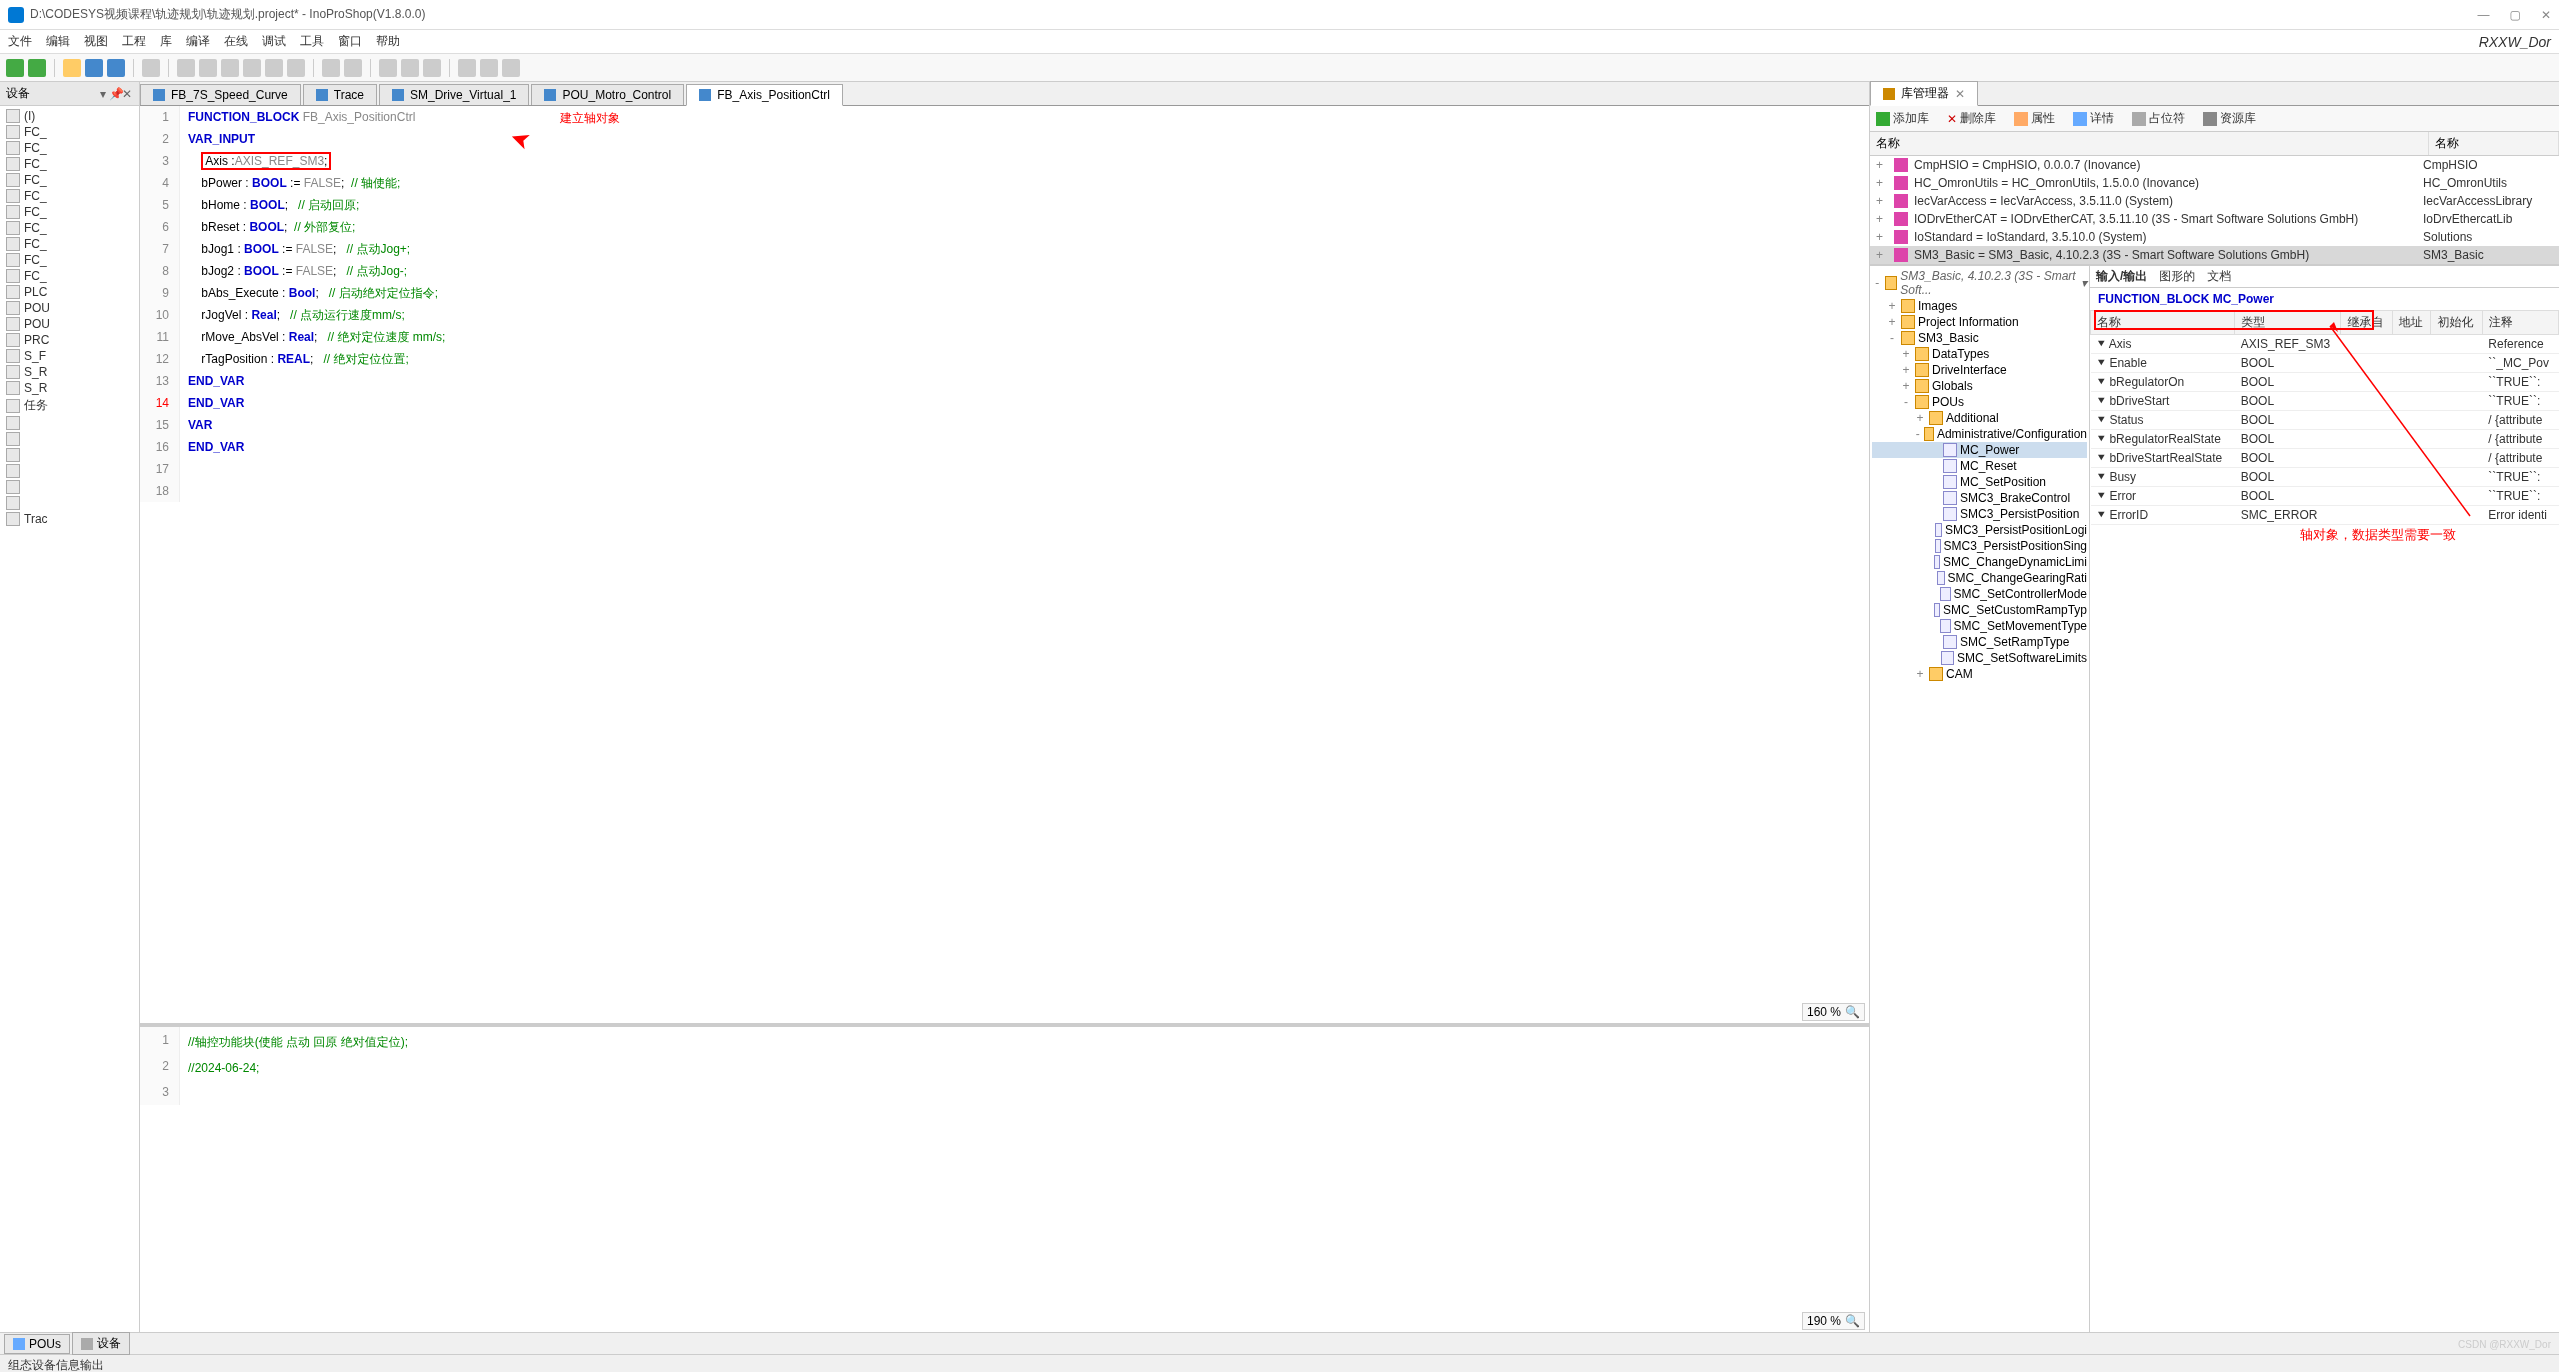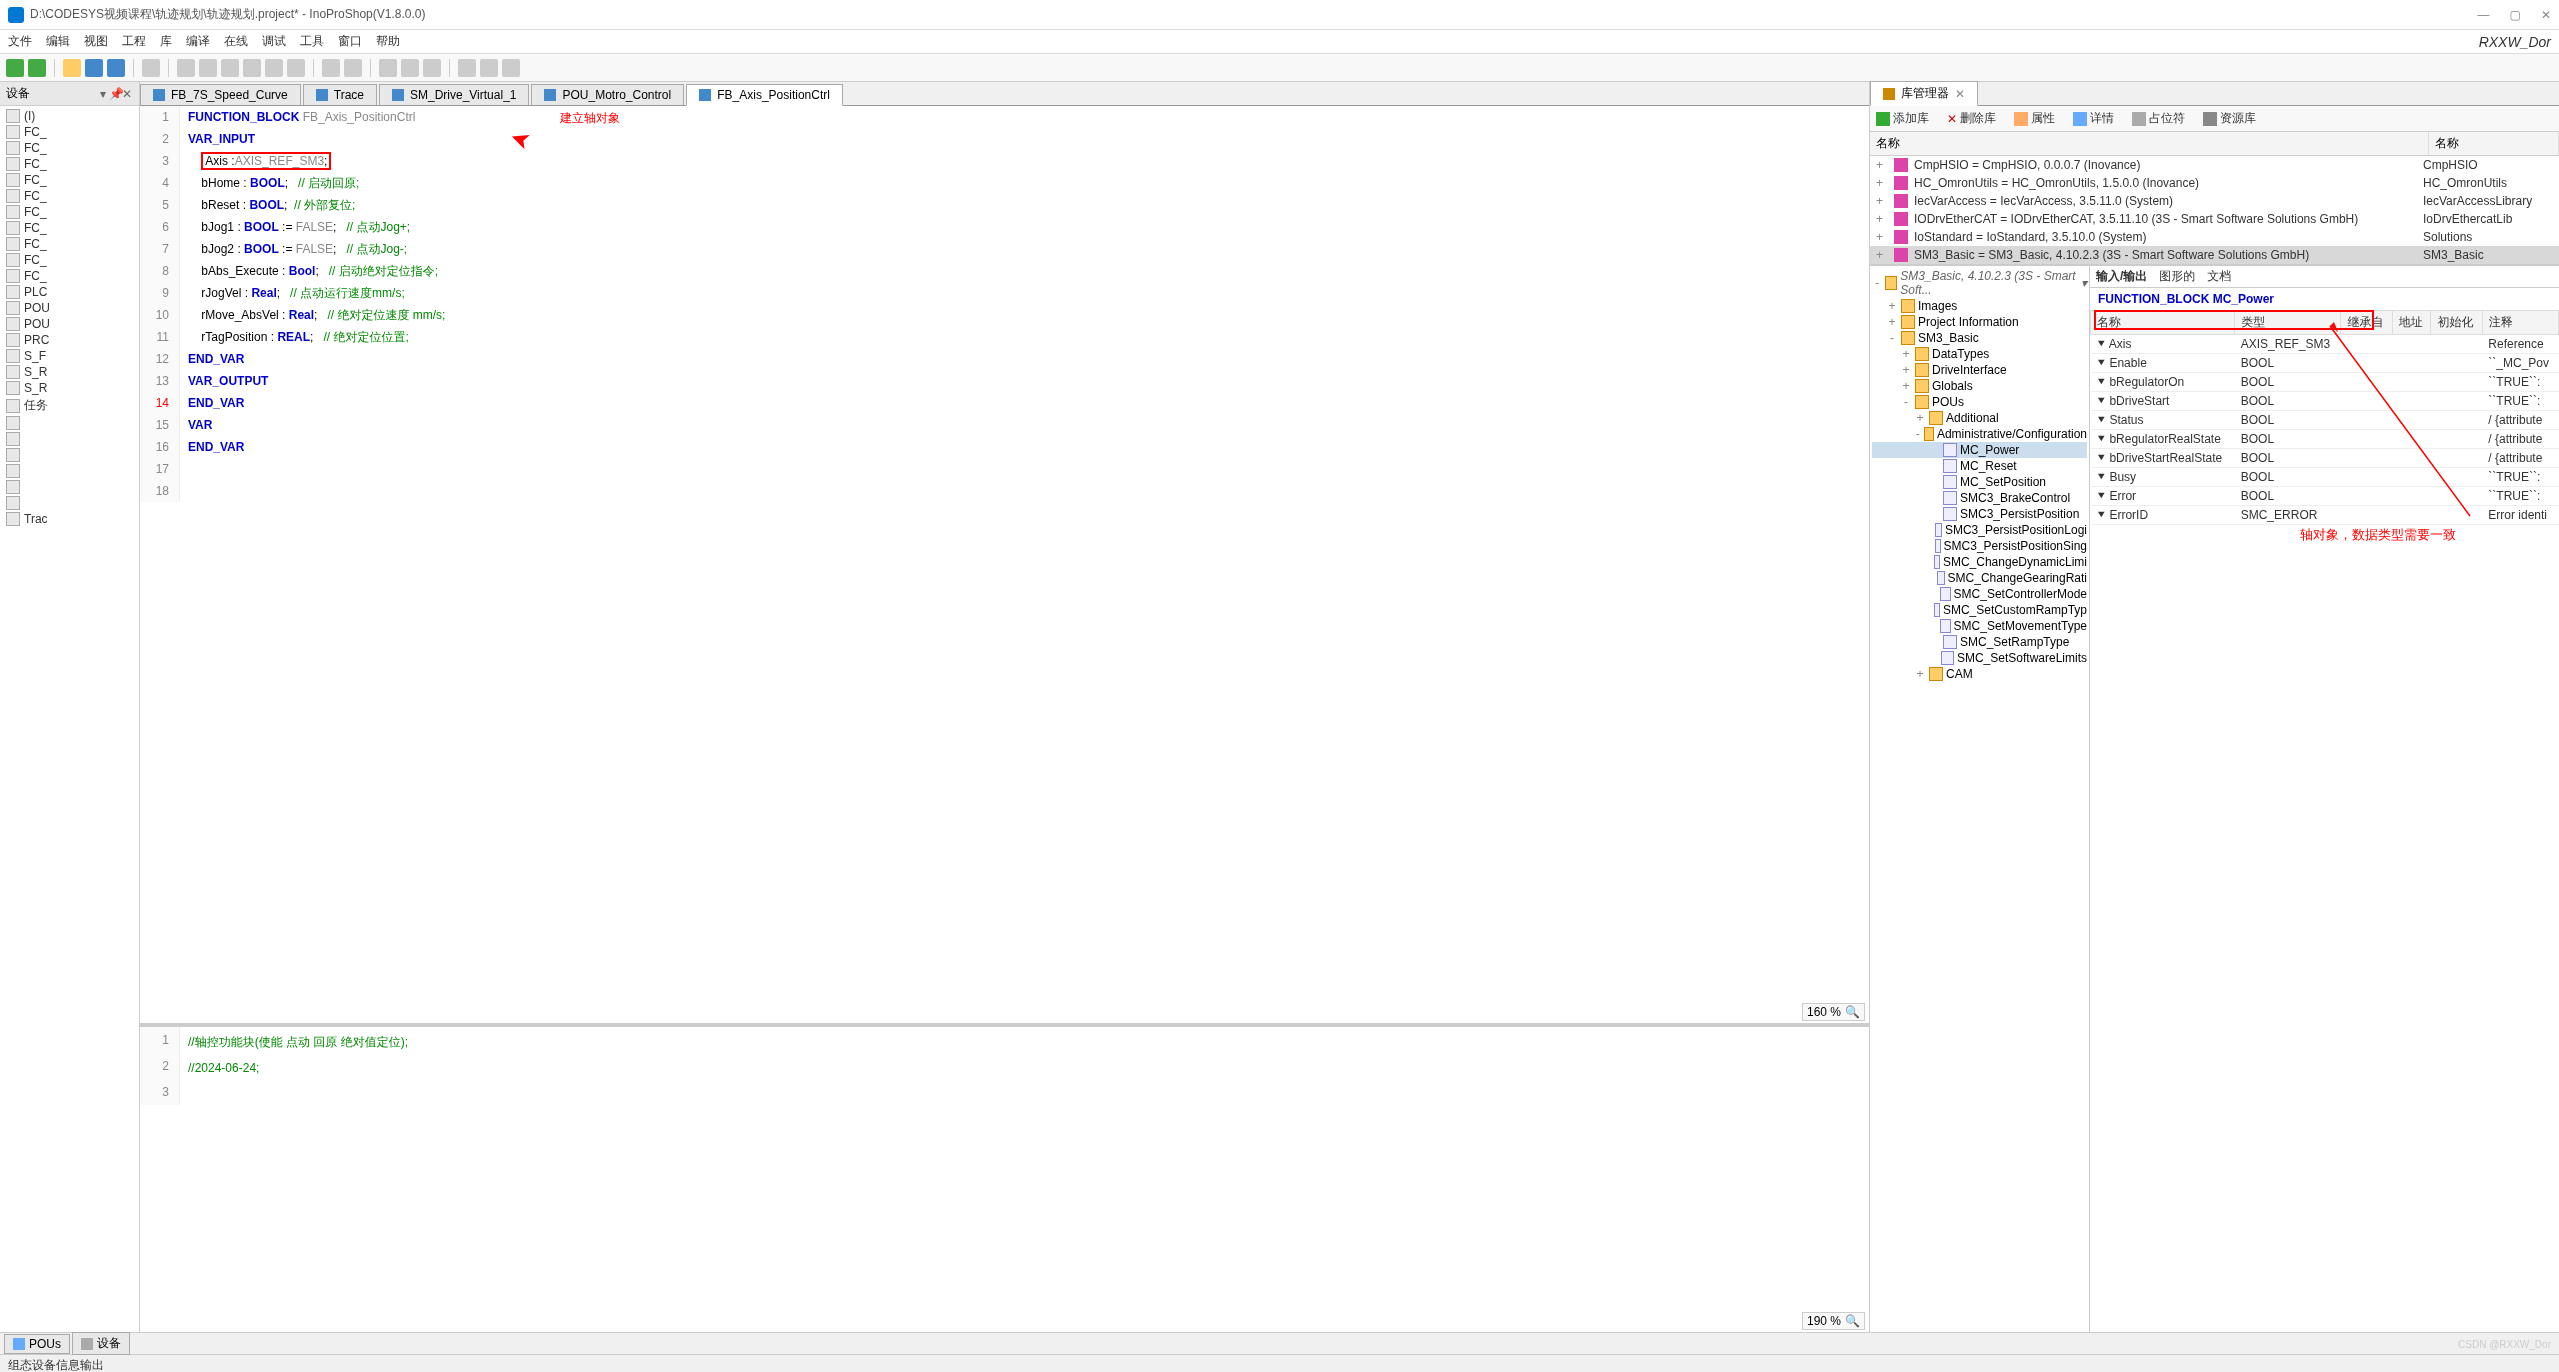--- a/index.html
+++ b/index.html
@@ -307,30 +307,30 @@
               <div class="ln ln14">14</div>
               <div class="ln">15</div>
               <div class="ln">16</div>
               <div class="ln">17</div>
               <div class="ln">18</div>
             </div>
           <div class="codebody" id="body-top">
               <div class="codeline"><span class="kw">FUNCTION_BLOCK</span> <span class="tyref">FB_Axis_PositionCtrl</span></div>
               <div class="codeline"><span class="kw">VAR_INPUT</span></div>
               <div class="codeline">    <span class="redbox"><span class="nm">Axis :</span><span class="tyref">AXIS_REF_SM3</span>;</span></div>
+              <div class="codeline">    <span class="nm">bPower</span> : <span class="ty">BOOL</span> := <span class="bl">FALSE</span>;  <span class="cm">// 轴使能;</span></div>
               <div class="codeline">    <span class="nm">bHome</span> : <span class="ty">BOOL</span>;   <span class="cm">// 启动回原;</span></div>
               <div class="codeline">    <span class="nm">bReset</span> : <span class="ty">BOOL</span>;  <span class="cm">// 外部复位;</span></div>
               <div class="codeline">    <span class="nm">bJog1</span> : <span class="ty">BOOL</span> := <span class="bl">FALSE</span>;   <span class="cm">// 点动Jog+;</span></div>
               <div class="codeline">    <span class="nm">bJog2</span> : <span class="ty">BOOL</span> := <span class="bl">FALSE</span>;   <span class="cm">// 点动Jog-;</span></div>
               <div class="codeline">    <span class="nm">bAbs_Execute</span> : <span class="ty">Bool</span>;   <span class="cm">// 启动绝对定位指令;</span></div>
               <div class="codeline">    <span class="nm">rJogVel</span> : <span class="ty">Real</span>;   <span class="cm">// 点动运行速度mm/s;</span></div>
               <div class="codeline">    <span class="nm">rMove_AbsVel</span> : <span class="ty">Real</span>;   <span class="cm">// 绝对定位速度 mm/s;</span></div>
               <div class="codeline">    <span class="nm">rTagPosition</span> : <span class="ty">REAL</span>;   <span class="cm">// 绝对定位位置;</span></div>
               <div class="codeline"><span class="kw">END_VAR</span></div>
-              <div class="codeline"><span class="kw">VAR_OUTPUT</span></div>
               <div class="codeline"><span class="kw">END_VAR</span></div>
               <div class="codeline"><span class="kw">VAR</span></div>
               <div class="codeline"><span class="kw">END_VAR</span></div>
               <div class="codeline"></div>
             </div>
         </div>
         <div class="zoombar">
             <span>160 %</span>
             <span>🔍</span>
           </div>

